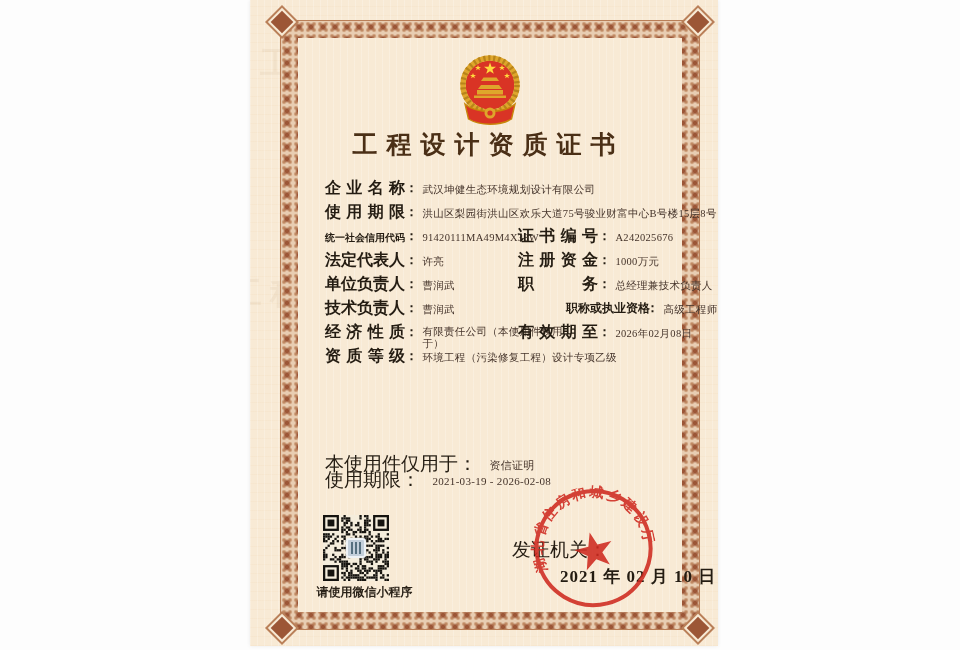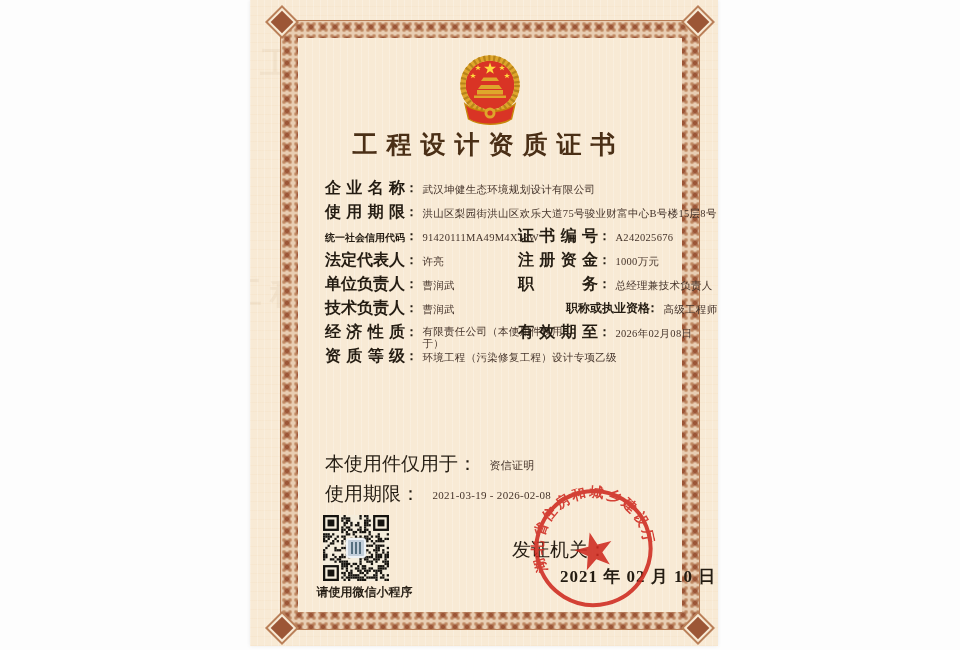--- a/index.html
+++ b/index.html
@@ -159,21 +159,21 @@
     </div>
     <div class="row" style="left:268px; top:324px;">
       <span class="lb">有效期至</span><span class="cl">：</span>
       <span class="vl">2026年02月08日</span>
     </div>
 
     <div class="row" style="left:75px; top:456px;">
       <span class="usage-label">本使用件仅用于</span><span class="usage-label">：</span>
       <span class="vl" style="padding-left:8px; font-size:11px;">资信证明</span>
     </div>
-    <div class="row" style="left:75px; top:486px;">
+    <div class="row" style="left:75px; top:472px;">
       <span class="period-label">使用期限</span><span class="period-label">：</span>
       <span class="vl" style="padding-left:8px; font-size:11px;">2021-03-19 - 2026-02-08</span>
     </div>
 
     <div class="qr">
         <svg width="66" height="66" style="position: absolute; left: 0px; top: 0px;">
           <rect x="0" y="0" width="66" height="66" fill="#f5eddc"></rect>
           <rect x="20.482758620689655" y="0" width="2.2758620689655173" height="2.2758620689655173" fill="#15130f"></rect>
           <rect x="36.41379310344828" y="0" width="2.2758620689655173" height="2.2758620689655173" fill="#15130f"></rect>
           <rect x="40.96551724137931" y="0" width="2.2758620689655173" height="2.2758620689655173" fill="#15130f"></rect>

